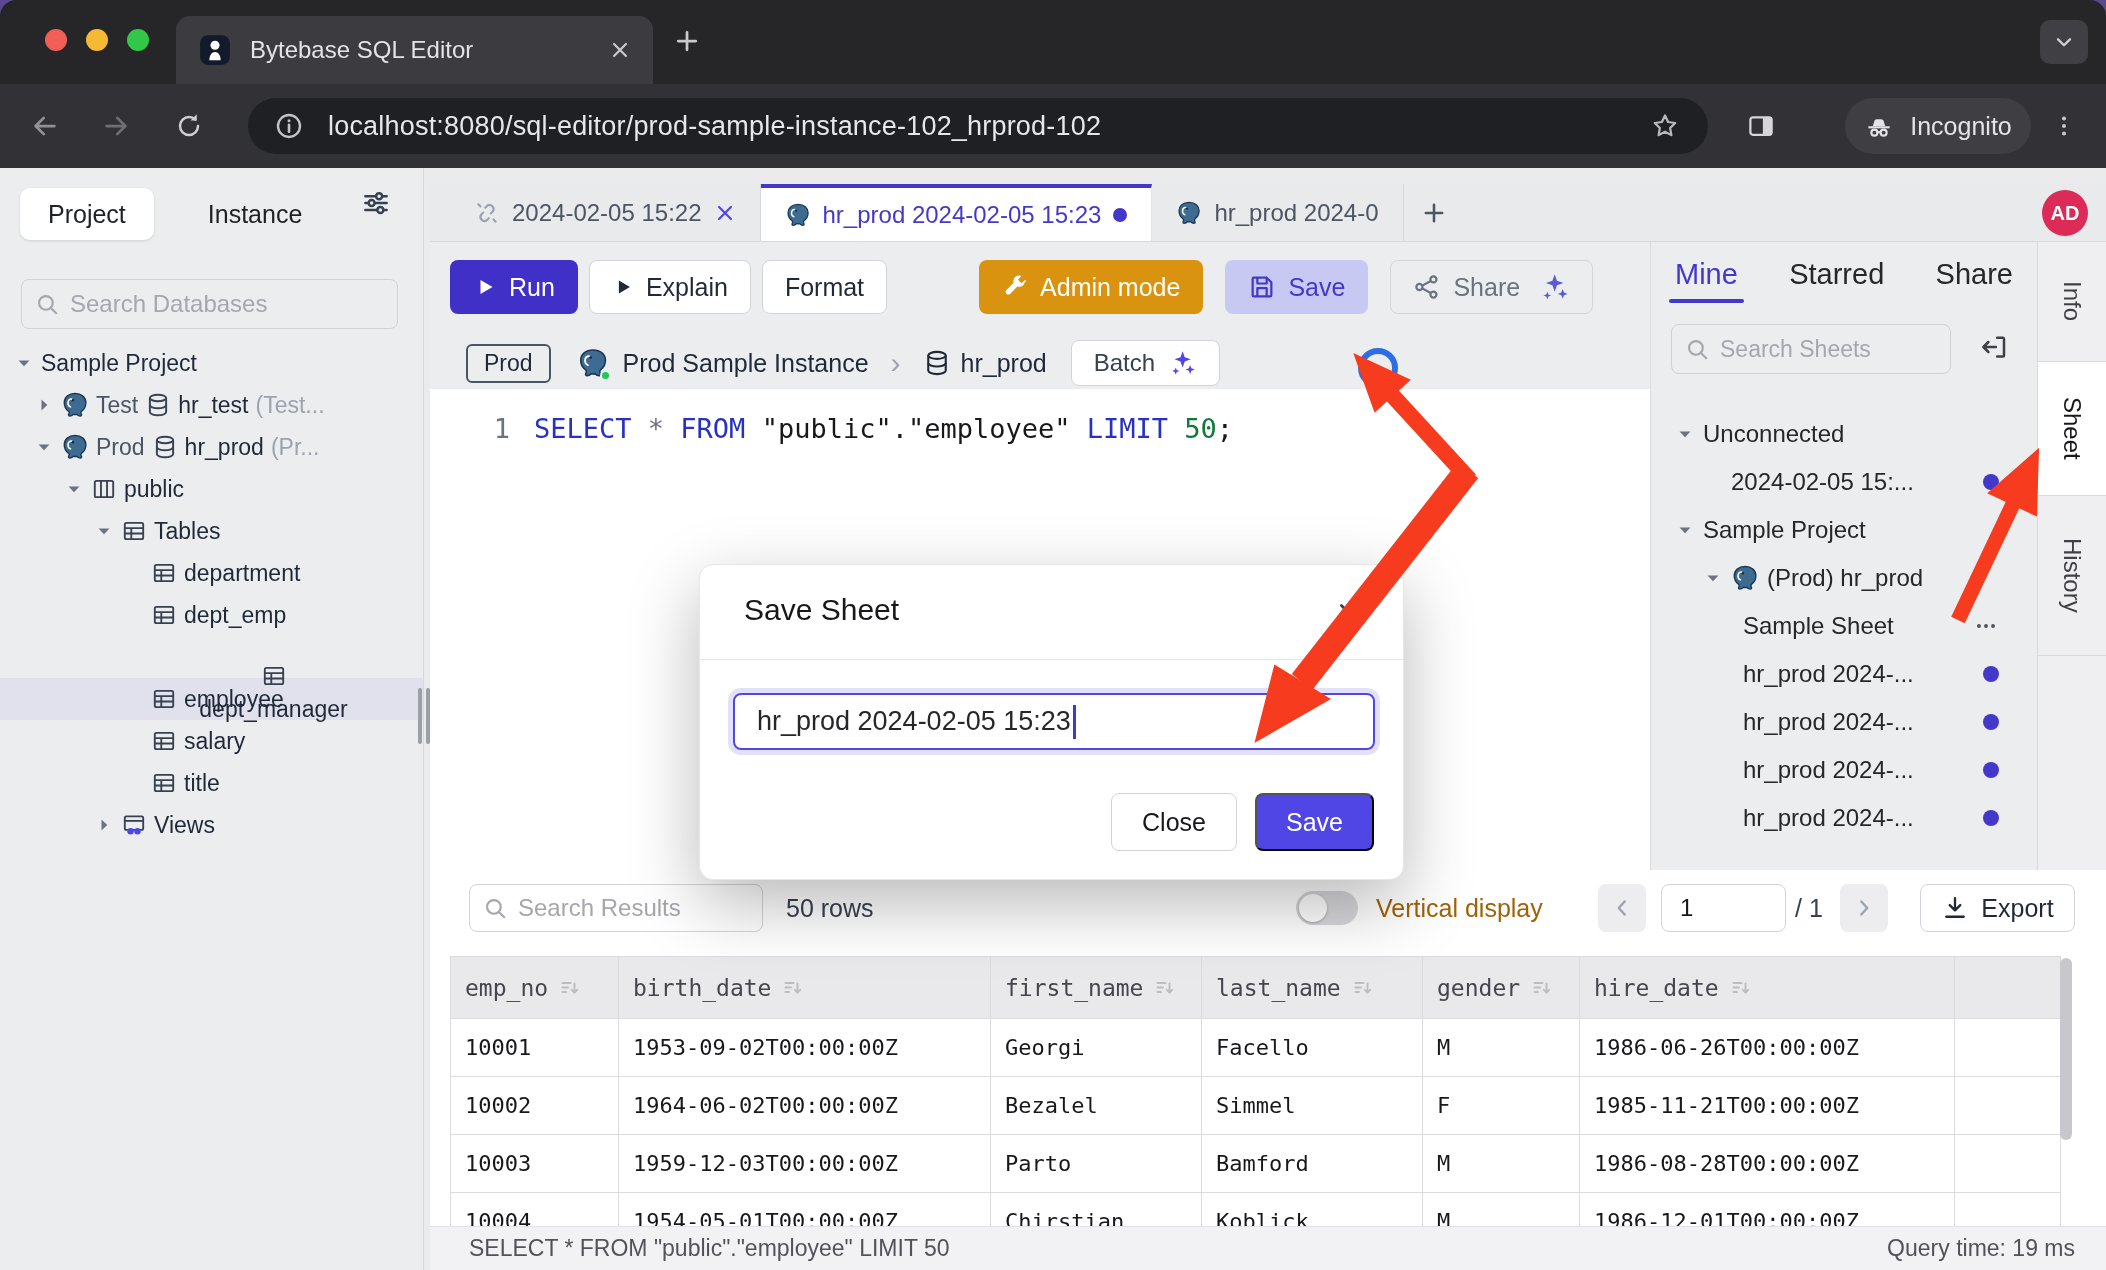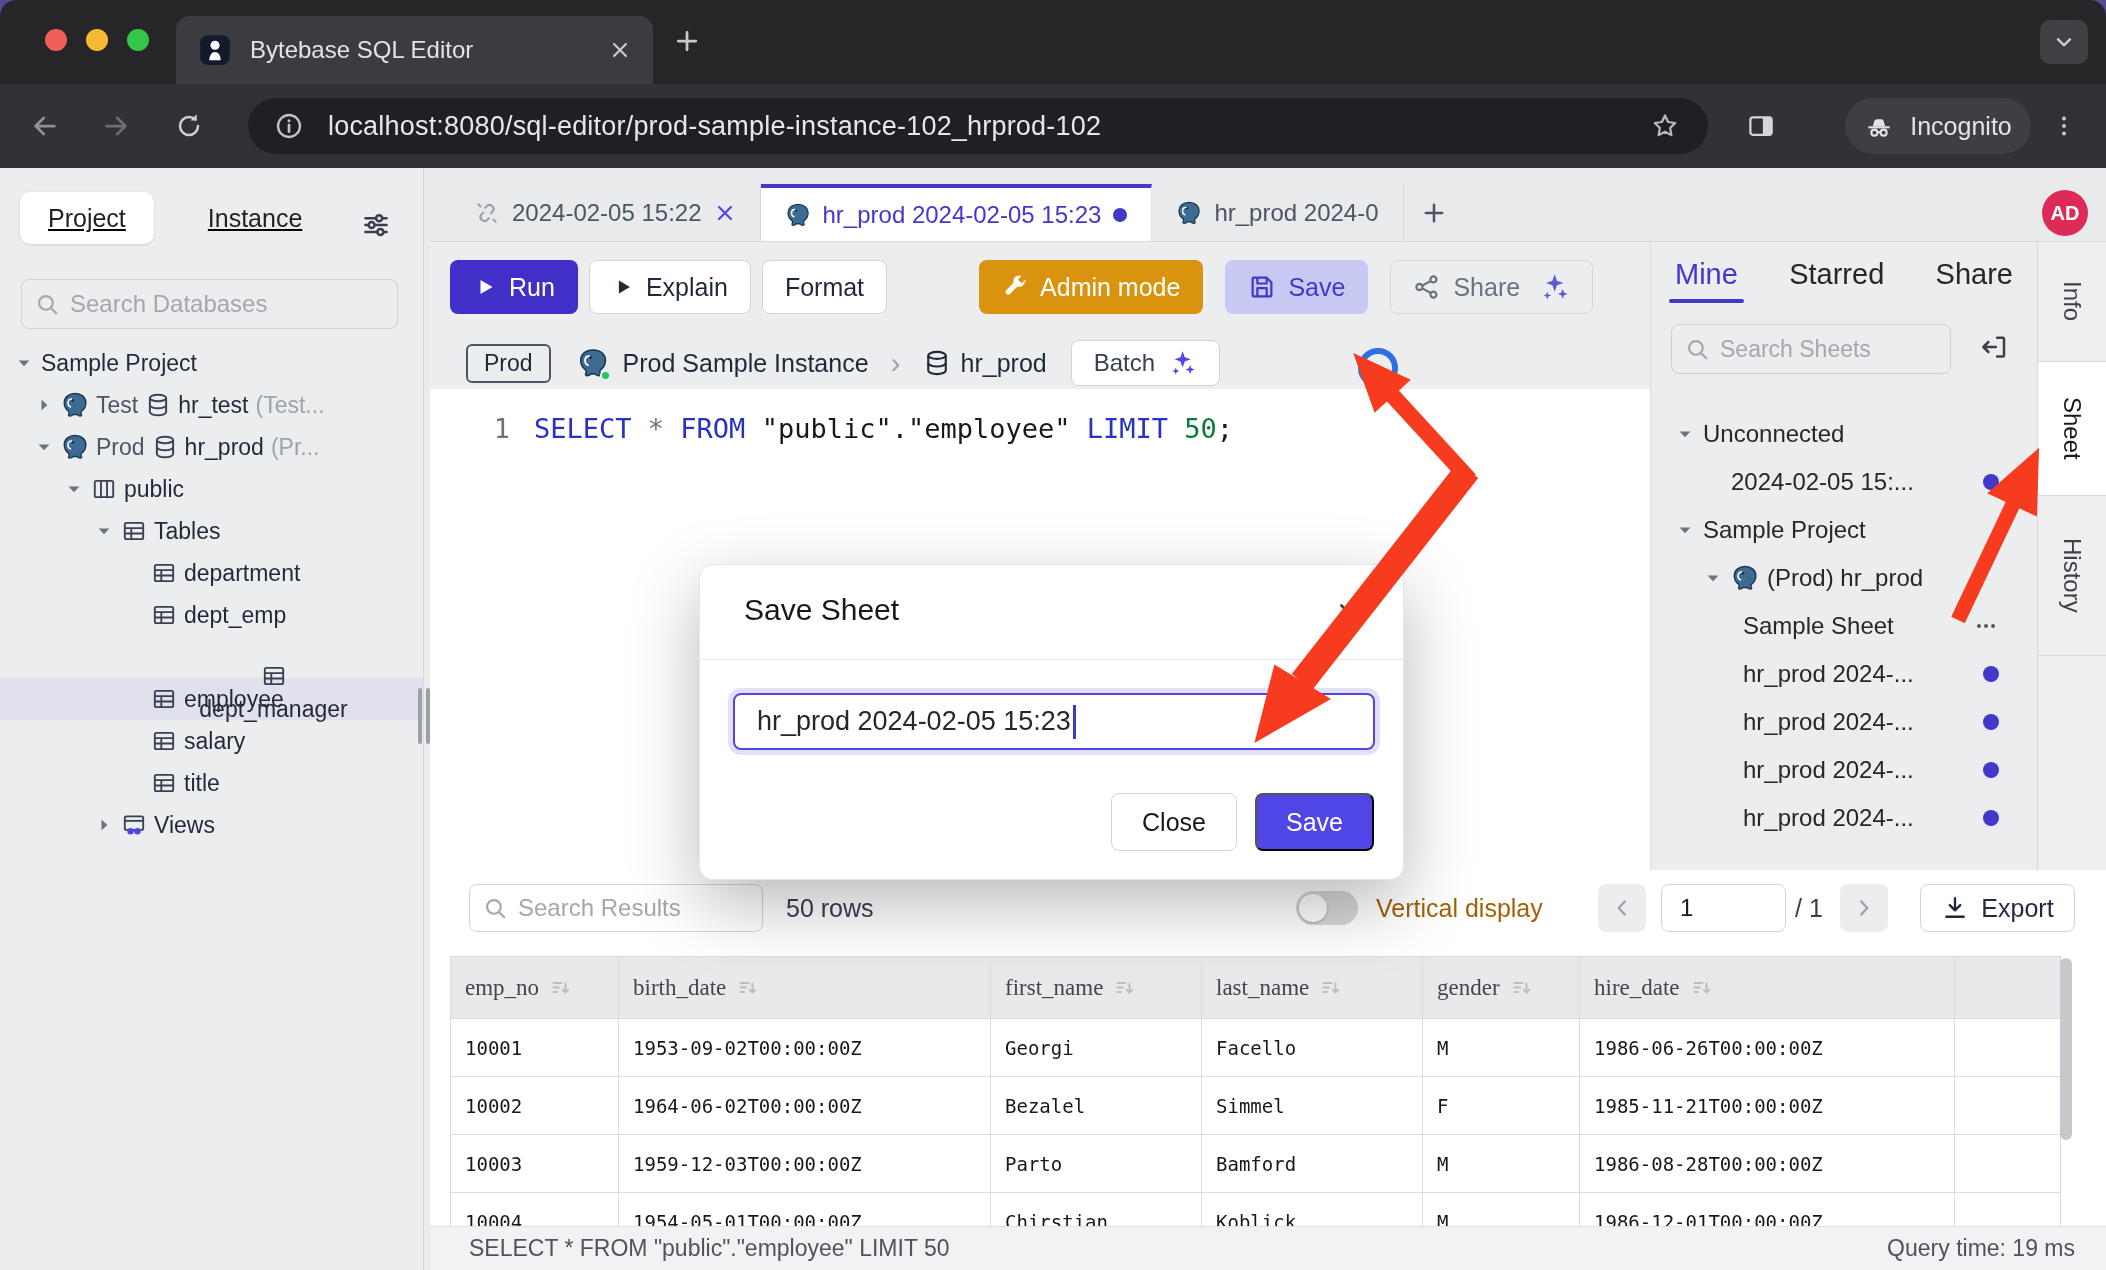--- a/index.html
+++ b/index.html
@@ -26,21 +26,21 @@
   .urlbar span { color:#e7e7ea; font-size:27px; letter-spacing:.2px; }
   .incog { position:absolute; left:1845px; top:14px; width:186px; height:56px; background:#3e3e43;
            border-radius:28px; display:flex; align-items:center; justify-content:center; gap:16px;
            color:#e4e4e7; font-size:25px; }
 
   
   .page { position:relative; height:1102px; background:#ebebed; }
 
   
   .sidebar { position:absolute; left:0; top:0; width:424px; height:1102px; background:#ecedef; border-right:1px solid #d8d8db; }
-  .sb-tabs { position:relative; height:56px; margin-top:20px; display:flex; align-items:flex-end;text-decoration:underline; }
+  .sb-tabs { position:relative; height:56px; margin-top:20px; display:flex; align-items:flex-start; }
   .sb-tab { font-size:25px; color:#1f2125; padding:0 28px; height:52px; display:flex; align-items:center; border-radius:10px; }
   .sb-tab.active { background:#fff; box-shadow:0 1px 3px rgba(0,0,0,.12); margin-left:20px; font-weight:500; }
   .sb-tab.plain { margin-left:26px; }
   .sb-filter { position:absolute; right:32px; color:#374151; }
   .sb-search { position:absolute; left:21px; top:111px; width:377px; height:50px; border:1px solid #d2d2d6; border-radius:8px;
                background:transparent; display:flex; align-items:center; padding:8px 12px; gap:10px; color:#a6a6ae; }
   .sb-search input { border:0; outline:0; background:transparent; font-size:24px; color:#374151; width:100%; font-family:inherit; }
   .sb-search input::placeholder { color:#a6a6ae; }
   .tree { position:absolute; left:0; top:174px; width:100%; }
   .trow { height:42px; display:flex; align-items:center; gap:7px; font-size:23px; color:#1f2937; white-space:nowrap; cursor:default; }
@@ -127,22 +127,22 @@
   .pg-prev { left:1168px; } .pg-next { left:1410px; }
   .pg-input { position:absolute; left:1231px; top:14px; width:125px; height:48px; border:1px solid #d4d4d8; border-radius:8px;
               background:#fff; font-size:24px; color:#18181b; padding:0 18px; outline:0; font-family:inherit; }
   .pg-total { position:absolute; left:1365px; top:24px; font-size:25px; color:#374151; }
   .btn-export { position:absolute; left:1490px; top:14px; width:155px; height:48px; background:#fff; border:1px solid #d4d4d8;
                 border-radius:8px; display:flex; align-items:center; justify-content:center; gap:12px; font-size:25px; color:#1f2937; }
   .tbl-wrap { position:absolute; left:20px; top:86px; width:1622px; height:270px; overflow:hidden; }
   table { border-collapse:collapse; table-layout:fixed; width:1610px; font-family:"DejaVu Sans Mono", monospace; }
   th, td { border:1px solid #dcdcdf; text-align:left; padding-left:14px; font-weight:normal; overflow:hidden; white-space:nowrap; }
   th { height:62px; background:#e9e9eb; color:#45454d; font-size:23px; }
-  td { height:58px; color:#18181b; font-size:19px; background:#fff; }
-  th .hcell { display:flex; align-items:center; gap:10px;font-family:Liberation Serif, serif; }
+  td { height:58px; color:#18181b; font-size:22px; background:#fff; }
+  th .hcell { display:flex; align-items:center; gap:10px; }
   th .sort { color:#bcbcc2; }
   .vscroll { position:absolute; right:0; top:2px; width:12px; height:182px; background:#c7c7cc; border-radius:6px; }
 
   
   .statusbar { height:44px; background:#f2f2f4; border-top:1px solid #e1e1e3; display:flex; align-items:center; font-size:23px; color:#52525b; }
   .statusbar .sql { margin-left:39px; }
   .statusbar .qt { margin-left:auto; margin-right:31px; }
 
   
   .modal { position:absolute; left:699px; top:396px; width:705px; height:316px; background:#fff; border-radius:14px;

